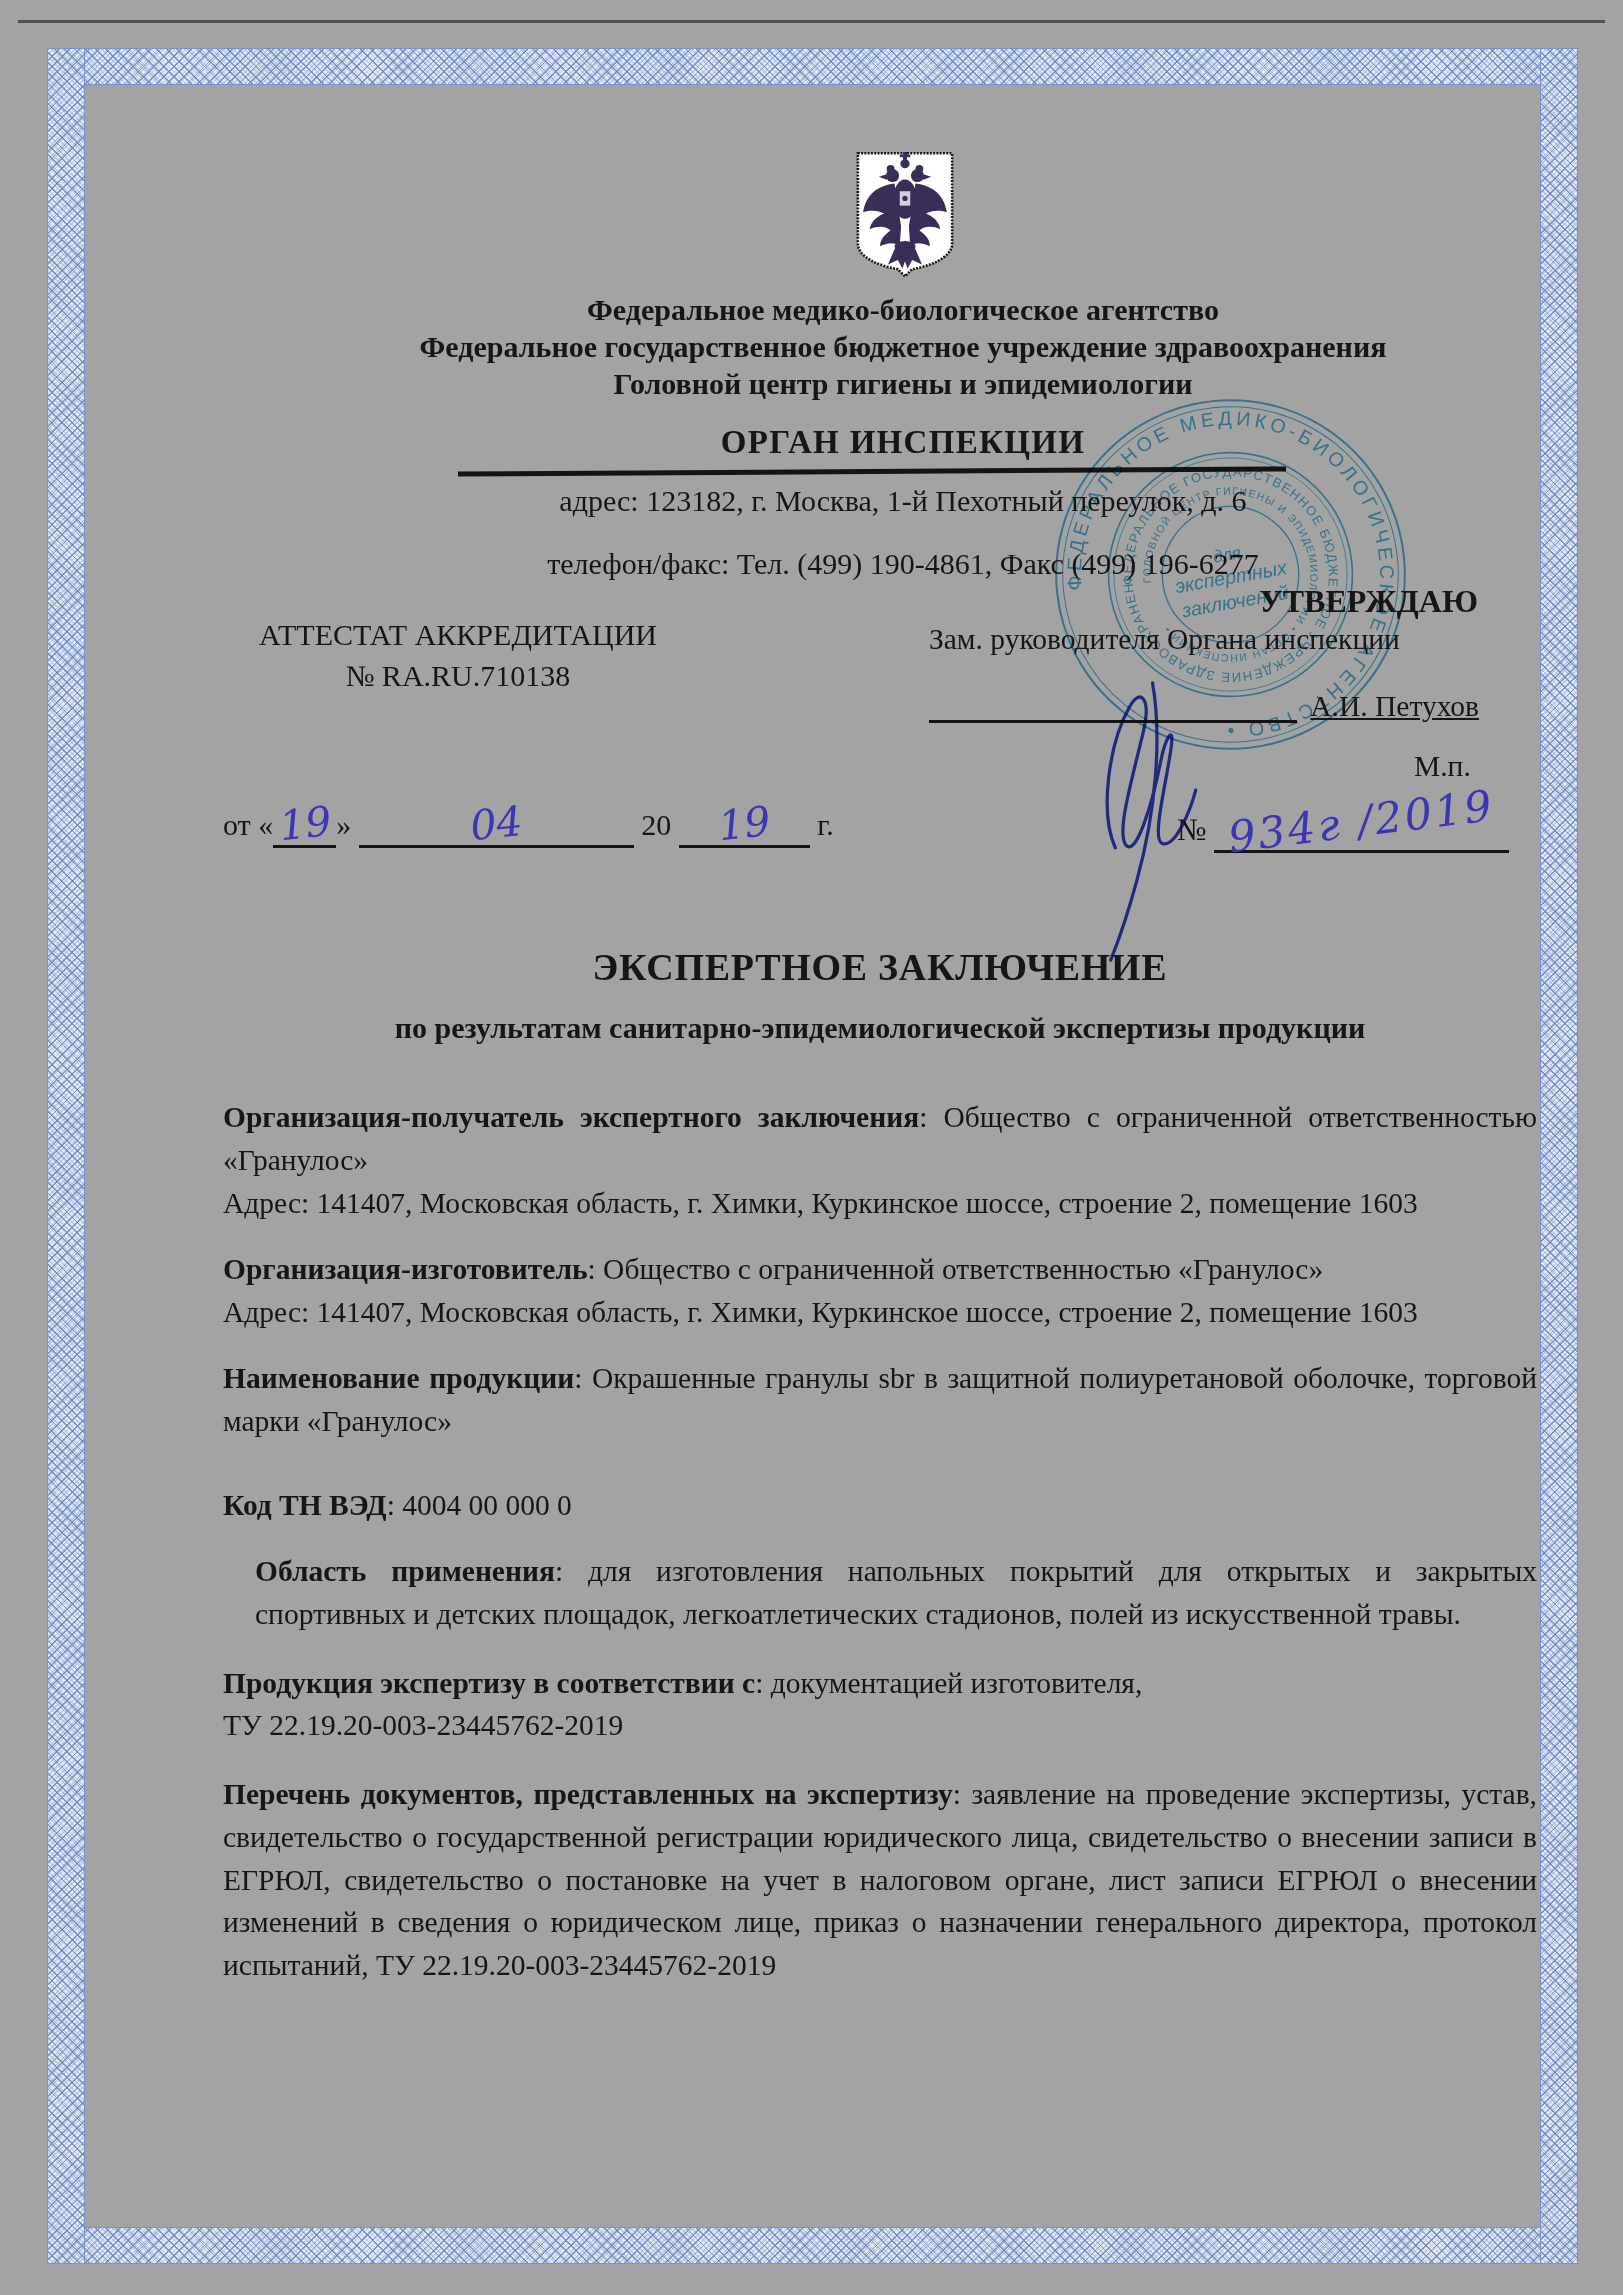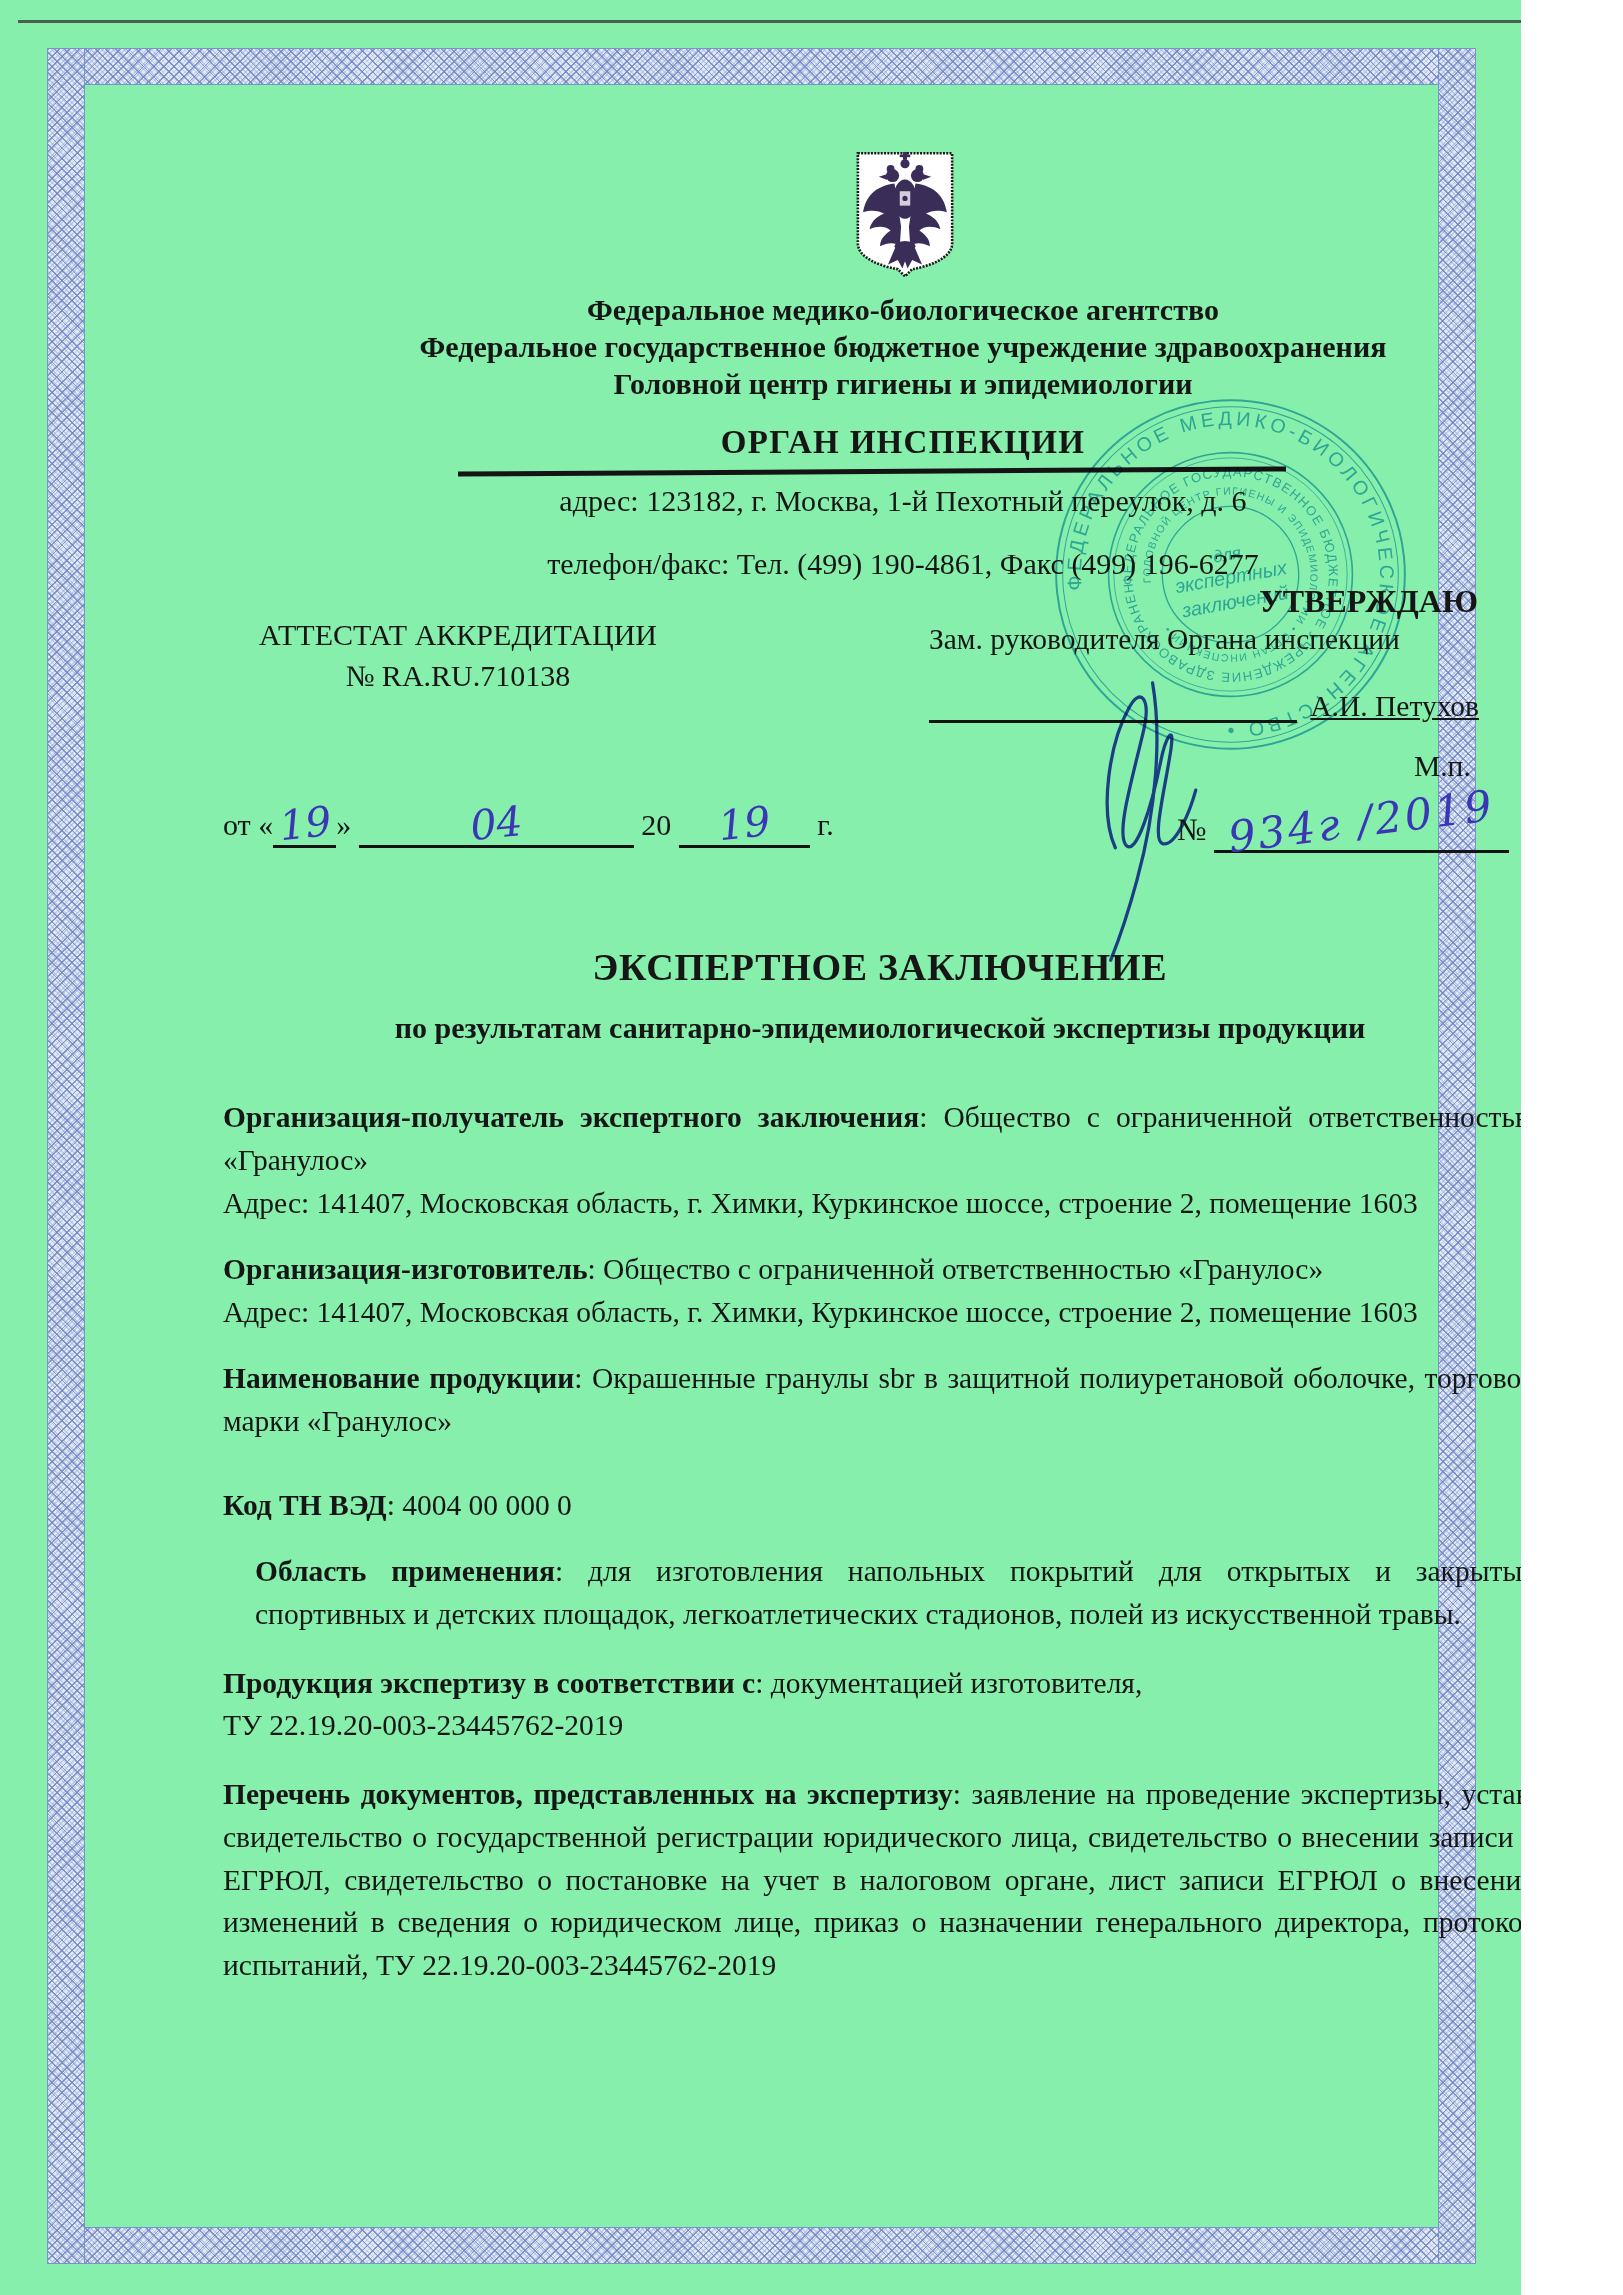--- a/index.html
+++ b/index.html
@@ -1,18 +1,18 @@
 <!DOCTYPE html>
 <html style="font-size:10.5px"><head>
 <meta charset="utf-8">
 <style>
   html,body{margin:0;padding:0;background:#ffffff;}
   .page{
-    position:relative;width:1485px;height:2295px;background:#86efac;overflow:hidden;
-    font-family:"Liberation Serif","DejaVu Serif",serif;color:#161616;padding-left:36px;
+    position:relative;width:1623px;height:2295px;background:#a3a3a3;overflow:hidden;
+    font-family:"Liberation Serif","DejaVu Serif",serif;color:#161616;
   }
   
   .scan-edge{position:absolute;left:18.3px;top:19.6px;width:1587px;height:3.9px;background:#3c3c3c;opacity:.8;}
   
   .bb{
     position:absolute;background-color:#e2e8f5;
     background-image:
       repeating-linear-gradient(45deg, rgba(104,130,190,.75) 0 1.3px, transparent 1.3px 7.2px),
       repeating-linear-gradient(135deg, rgba(104,130,190,.75) 0 1.3px, transparent 1.3px 7.2px),
       repeating-linear-gradient(45deg, rgba(150,170,215,.45) 3.3px 4.6px, transparent 4.6px 7.2px),

